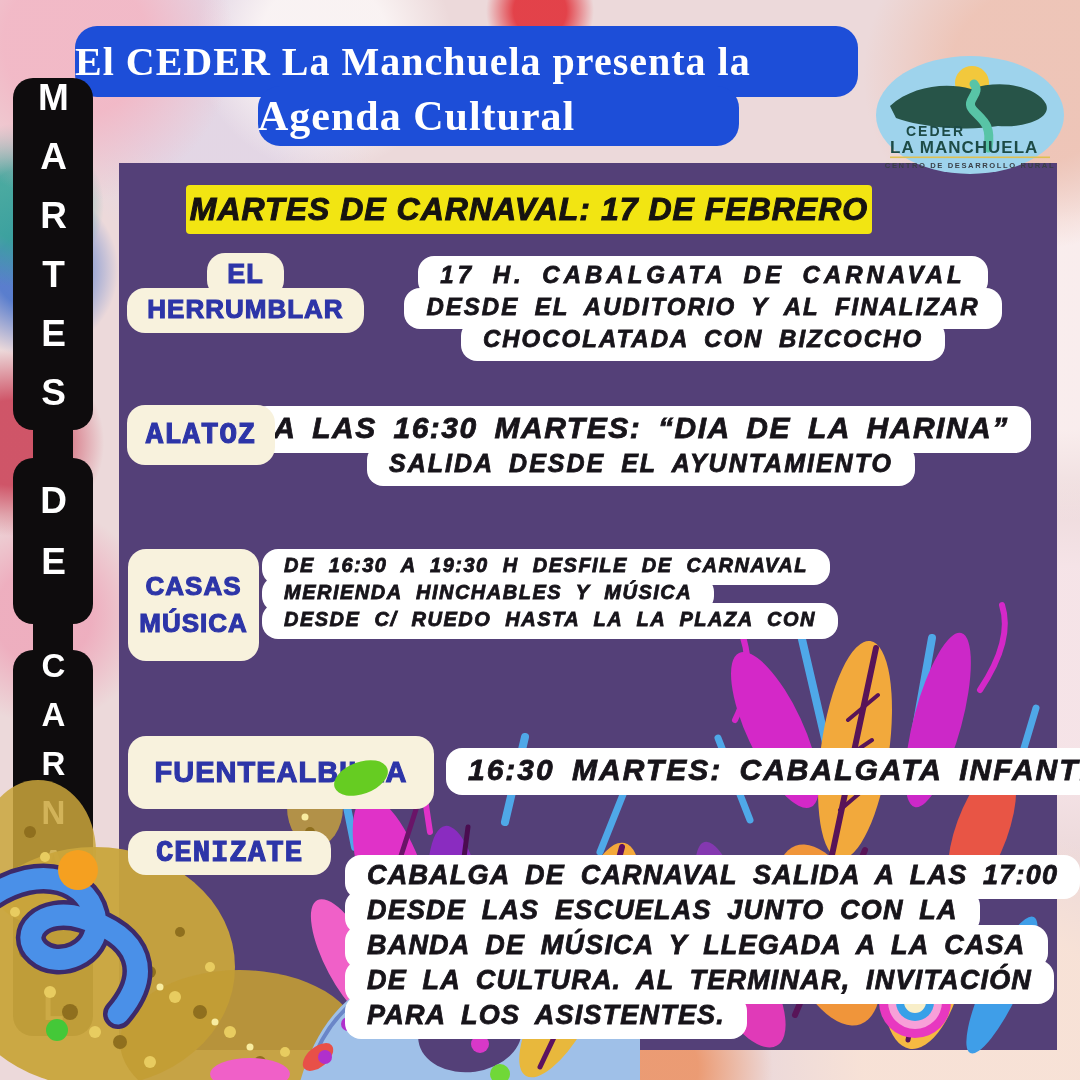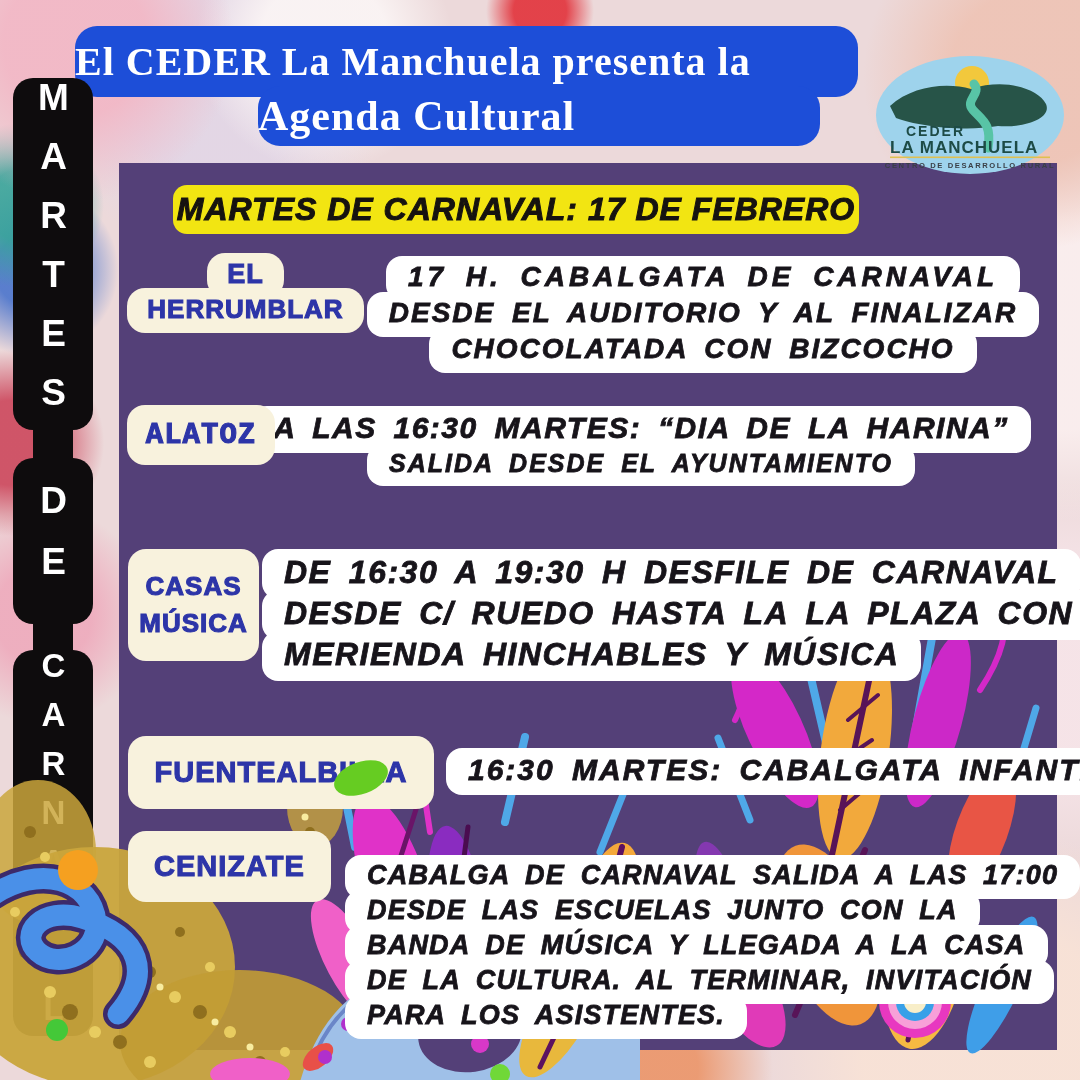--- a/index.html
+++ b/index.html
@@ -37,63 +37,63 @@
   #rib2{top:458px;height:166px;} #rib2 .word{font-size:37px;letter-spacing:20px;}
   #rib3{top:650px;height:386px;} #rib3 .word{font-size:33px;letter-spacing:12px;}
   .rib-conn{position:absolute;left:33px;width:40px;background:#0e0c0d;z-index:30;}
   #conn1{top:415px;height:58px;} #conn2{top:610px;height:54px;}
 
   
   .redbar{position:absolute;background:#1d4ed8;border-radius:22px;z-index:20;
           display:flex;align-items:center;justify-content:flex-start;color:#fff;
           font-family:Liberation Serif, serif;font-weight:bold;}
   #redbar1{left:75px;top:26px;width:783px;height:71px;font-size:40px;letter-spacing:1px;}
-  #redbar2{left:258px;top:86px;width:562px;height:60px;font-size:42px;letter-spacing:1px;}
+  #redbar2{left:258px;top:86px;width:481px;height:60px;font-size:42px;letter-spacing:1px;}
 
   
   .logo{position:absolute;left:876px;top:56px;width:188px;height:118px;z-index:25;}
 
   
-  .datebar{position:absolute;left:173px;top:185px;width:686px;height:49px;
-           background:#f2e512;border-radius:14px;z-index:40;
+  .datebar{position:absolute;left:186px;top:185px;width:686px;height:49px;
+           background:#f2e512;border-radius:4px;z-index:40;
            display:flex;align-items:center;justify-content:center;}
   .datebar span{font-size:32px;font-weight:bold;font-style:italic;color:#161310;
                 letter-spacing:1px;-webkit-text-stroke:1px #161310;white-space:nowrap;}
 
   
   .town{position:absolute;z-index:40;display:flex;flex-direction:column;
         align-items:center;justify-content:center;color:#2d35a8;font-weight:bold;}
   .town .tbox{background:#f8f2dd;border-radius:18px;display:flex;flex-direction:column;
               align-items:center;justify-content:center;width:100%;height:100%;}
   .town span{-webkit-text-stroke:1.1px #2d35a8;letter-spacing:1px;white-space:nowrap;}
   .tstep{position:absolute;z-index:40;display:flex;flex-direction:column;align-items:center;}
   .tstep .tbox{background:#f8f2dd;border-radius:18px;padding:6px 20px 8px;
                color:#2d35a8;font-weight:bold;margin-bottom:-10px;}
   .tstep .tbox span{-webkit-text-stroke:1.1px #2d35a8;letter-spacing:1px;white-space:nowrap;}
   #town1{left:125px;top:253px;width:241px;}
   #town1 .t-el{font-size:27px;} #town1 .t-her{font-size:26px;}
   #town2{left:127px;top:405px;width:148px;height:60px;font-size:29px;font-family:Liberation Mono, monospace;}
   #town3{left:128px;top:549px;width:131px;height:112px;font-size:26px;}
   #town3 .tbox{gap:6px;}
   #town4{left:128px;top:736px;width:306px;height:73px;font-size:29px;}
-  #town5{left:128px;top:831px;width:203px;height:71px;font-size:29px;}
+  #town5{left:128px;top:831px;width:203px;height:44px;font-size:29px;font-family:Liberation Mono, monospace;}
 
   
   .card{position:absolute;z-index:39;display:flex;flex-direction:column;}
   .card.center{align-items:center;} .card.start{align-items:flex-start;}
   .card .lnbox{background:#fff;border-radius:16px;padding:5px 22px 8px;margin-bottom:-9px;}
   .card .ln{font-weight:bold;font-style:italic;color:#17141a;white-space:nowrap;
             letter-spacing:2px;word-spacing:7px;-webkit-text-stroke:.8px #17141a;}
   #card1{left:367px;top:256px;width:672px;}
   #card1 .big{font-size:34px;letter-spacing:4px;}
-  #card1 .ln{font-size:28px;}
+  #card1 .ln{font-size:24px;}
   #card2{left:258px;top:406px;width:766px;}
   #card2 .l1{font-size:30px;letter-spacing:1.5px;} #card2 .l2{font-size:25px;}
   #card3{left:262px;top:549px;width:776px;}
-  #card3 .ln{font-size:32px;letter-spacing:1.5px;}
+  #card3 .ln{font-size:20px;letter-spacing:1.5px;}
   #card4{left:446px;top:748px;}
   #card4 .ln{font-size:30px;}
   #card5{left:345px;top:831px;width:694px;margin-top:24px;}
   #card5 .ln{font-size:27px;letter-spacing:1.2px;}
 
   
   .decorL{position:absolute;left:0;top:712px;width:640px;height:368px;z-index:35;}
   .decorR{position:absolute;left:680px;top:600px;width:380px;height:455px;z-index:35;}
   .greenblob{position:absolute;left:328px;top:756px;width:66px;height:44px;z-index:41;}
 </style>
@@ -285,22 +285,22 @@
   </div>
 
   <div class="town" id="town3">
     <div class="tbox">
       <span>CASAS</span>
       <span>MÚSICA</span>
     </div>
   </div>
   <div class="card start" id="card3">
     <div class="lnbox"><span class="ln">DE 16:30 A 19:30 H DESFILE DE CARNAVAL</span></div>
+    <div class="lnbox"><span class="ln">MERIENDA HINCHABLES Y MÚSICA</span></div>
     <div class="lnbox"><span class="ln">DESDE C/ RUEDO HASTA LA LA PLAZA CON</span></div>
-    <div class="lnbox"><span class="ln">MERIENDA HINCHABLES Y MÚSICA</span></div>
   </div>
 
   <div class="town" id="town4">
     <div class="tbox">
       <span>FUENTEALBILLA</span>
     </div>
   </div>
   <svg class="greenblob" viewBox="0 0 66 44">
     <ellipse cx="33" cy="22" rx="28" ry="16" fill="#66cc22" transform="rotate(-20 33 22)"></ellipse>
   </svg>

